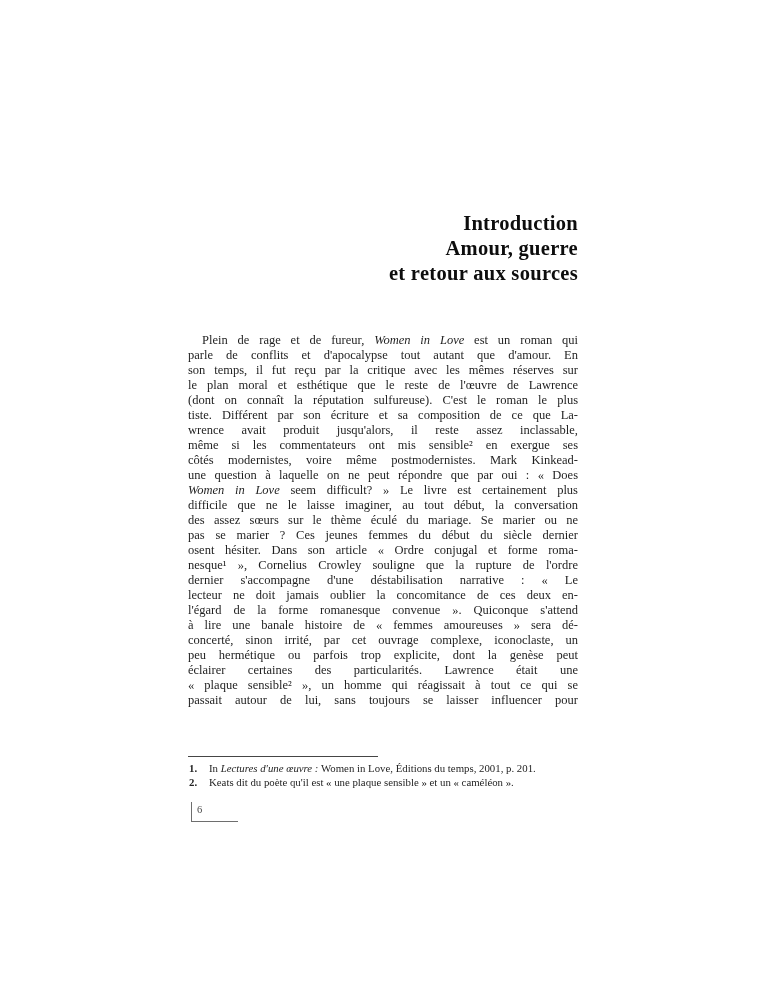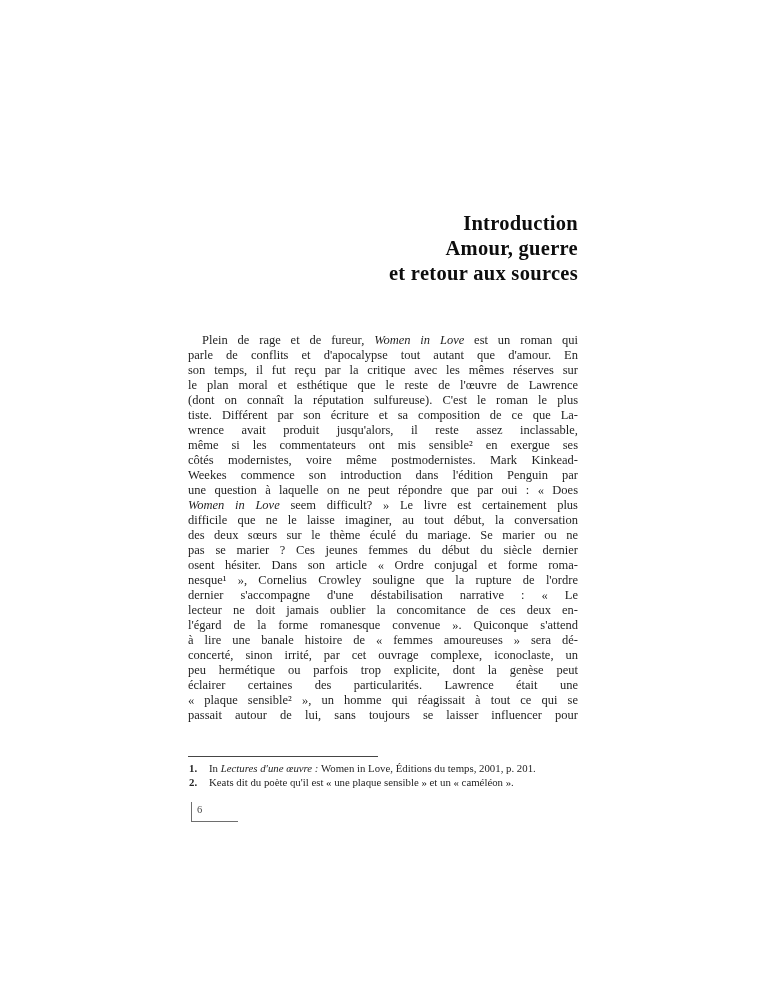--- a/index.html
+++ b/index.html
@@ -93,25 +93,24 @@
   <div class="body-block">
       <div class="body-line"><span>Plein de rage et de fureur, </span><span class="it">Women in Love</span><span> est un roman qui</span></div>
       <div class="body-line"><span>parle de conflits et d'apocalypse tout autant que d'amour. En</span></div>
       <div class="body-line"><span>son temps, il fut reçu par la critique avec les mêmes réserves sur</span></div>
       <div class="body-line"><span>le plan moral et esthétique que le reste de l'œuvre de Lawrence</span></div>
       <div class="body-line"><span>(dont on connaît la réputation sulfureuse). C'est le roman le plus</span></div>
       <div class="body-line"><span>tiste. Différent par son écriture et sa composition de ce que La-</span></div>
       <div class="body-line"><span>wrence avait produit jusqu'alors, il reste assez inclassable,</span></div>
       <div class="body-line"><span>même si les commentateurs ont mis sensible² en exergue ses</span></div>
       <div class="body-line"><span>côtés modernistes, voire même postmodernistes. Mark Kinkead-</span></div>
-      <div class="body-line"><span>Weekes commence son introduction dans l'édition Penguin par</span></div>
       <div class="body-line"><span>une question à laquelle on ne peut répondre que par oui : « Does</span></div>
       <div class="body-line"><span class="it">Women in Love</span><span> seem difficult? » Le livre est certainement plus</span></div>
       <div class="body-line"><span>difficile que ne le laisse imaginer, au tout début, la conversation</span></div>
-      <div class="body-line"><span>des deux sœurs sur le thème éculé du mariage. Se marier ou ne</span></div>
+      <div class="body-line"><span>des assez sœurs sur le thème éculé du mariage. Se marier ou ne</span></div>
       <div class="body-line"><span>pas se marier ? Ces jeunes femmes du début du siècle dernier</span></div>
       <div class="body-line"><span>osent hésiter. Dans son article « Ordre conjugal et forme roma-</span></div>
       <div class="body-line"><span>nesque¹ », Cornelius Crowley souligne que la rupture de l'ordre</span></div>
       <div class="body-line"><span>dernier s'accompagne d'une déstabilisation narrative : « Le</span></div>
       <div class="body-line"><span>lecteur ne doit jamais oublier la concomitance de ces deux en-</span></div>
       <div class="body-line"><span>l'égard de la forme romanesque convenue ». Quiconque s'attend</span></div>
       <div class="body-line"><span>à lire une banale histoire de « femmes amoureuses » sera dé-</span></div>
       <div class="body-line"><span>concerté, sinon irrité, par cet ouvrage complexe, iconoclaste, un</span></div>
       <div class="body-line"><span>peu hermétique ou parfois trop explicite, dont la genèse peut</span></div>
       <div class="body-line"><span>éclairer certaines des particularités. Lawrence était une</span></div>

